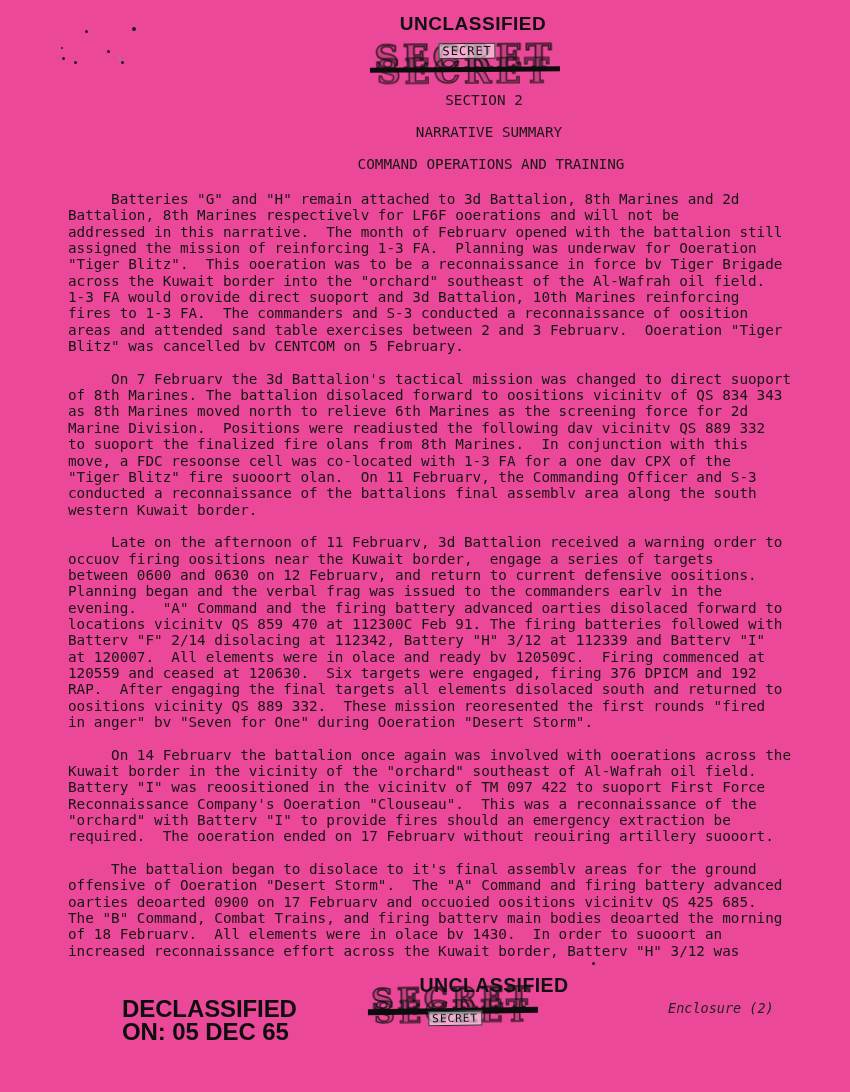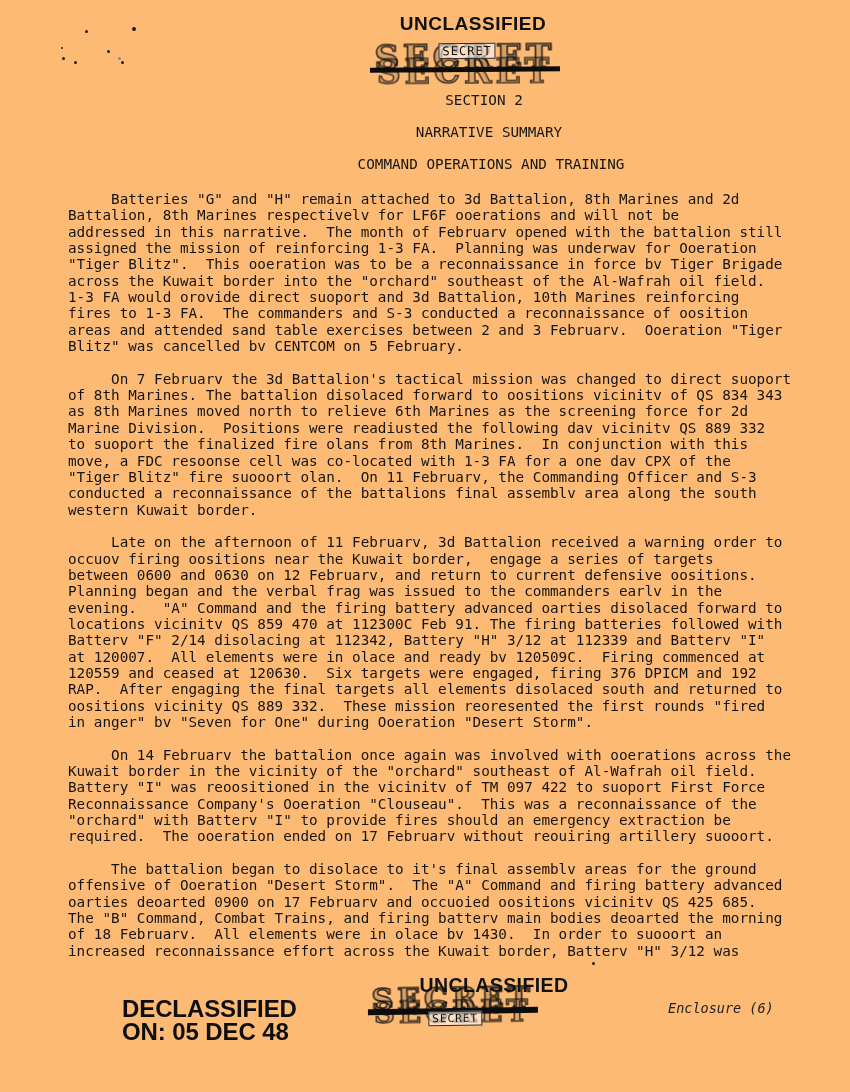--- a/index.html
+++ b/index.html
@@ -1,19 +1,19 @@
 <!DOCTYPE html>
 <html><head>
 <meta charset="utf-8">
 <style>
   html,body{margin:0;padding:0;background:#ffffff;}
   .page{
     position:relative;
     width:850px;height:1092px;
-    background:#fdba74;
+    background:#ec4899;
     overflow:hidden;
     font-family:"DejaVu Sans Mono",monospace;
     color:#141414;
   }
   
   .top-classification{
     position:absolute;top:13px;left:0;width:850px;
     text-align:center;text-indent:96px;
     font-family:"Liberation Sans",sans-serif;
     font-weight:bold;font-size:19px;letter-spacing:.5px;color:#111;
@@ -163,18 +163,18 @@
 
   <div class="stamp stamp-bottom">
     <span class="print print1">SECRET</span>
     <span class="print print2">SECRET</span>
     <span class="bar"></span>
     <span class="overlay">SECRET</span>
   </div>
 
   <div class="declass-block">
     <div>DECLASSIFIED</div>
-    <div>ON: 05 DEC 48</div>
+    <div>ON: 05 DEC 65</div>
   </div>
 
-  <div class="enclosure">Enclosure (6)</div>
+  <div class="enclosure">Enclosure (2)</div>
 
 </div>
 
 </body></html>

